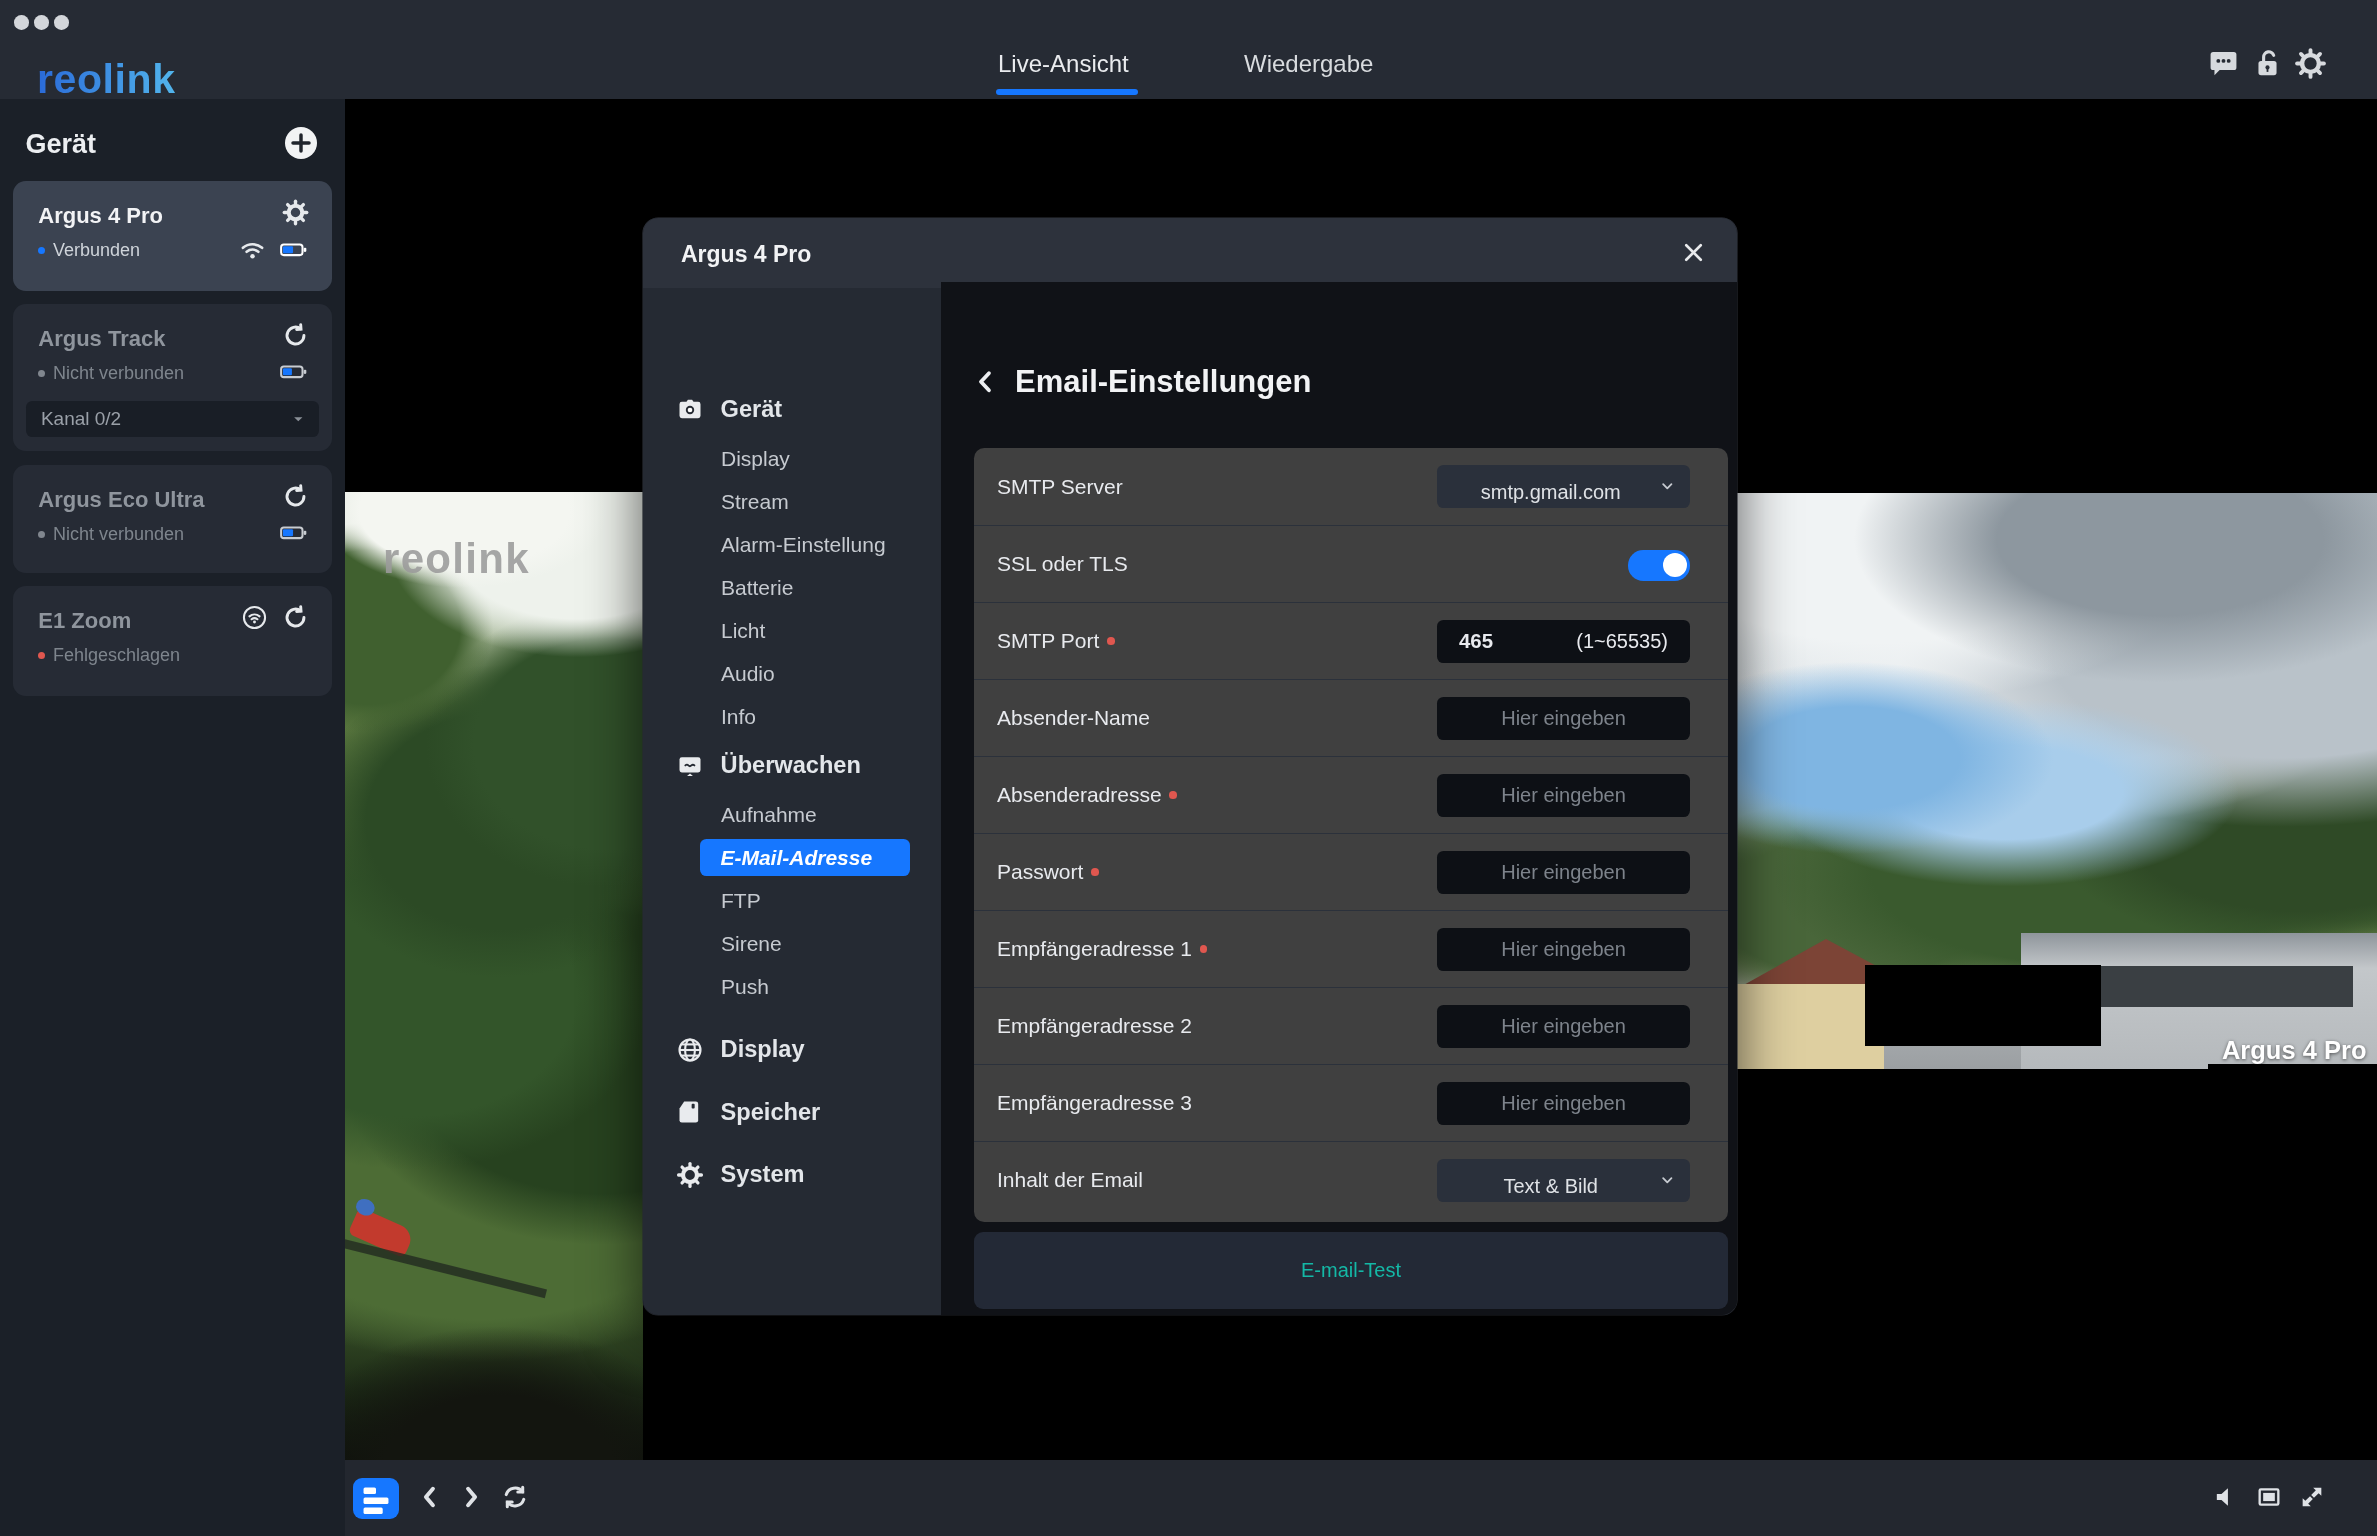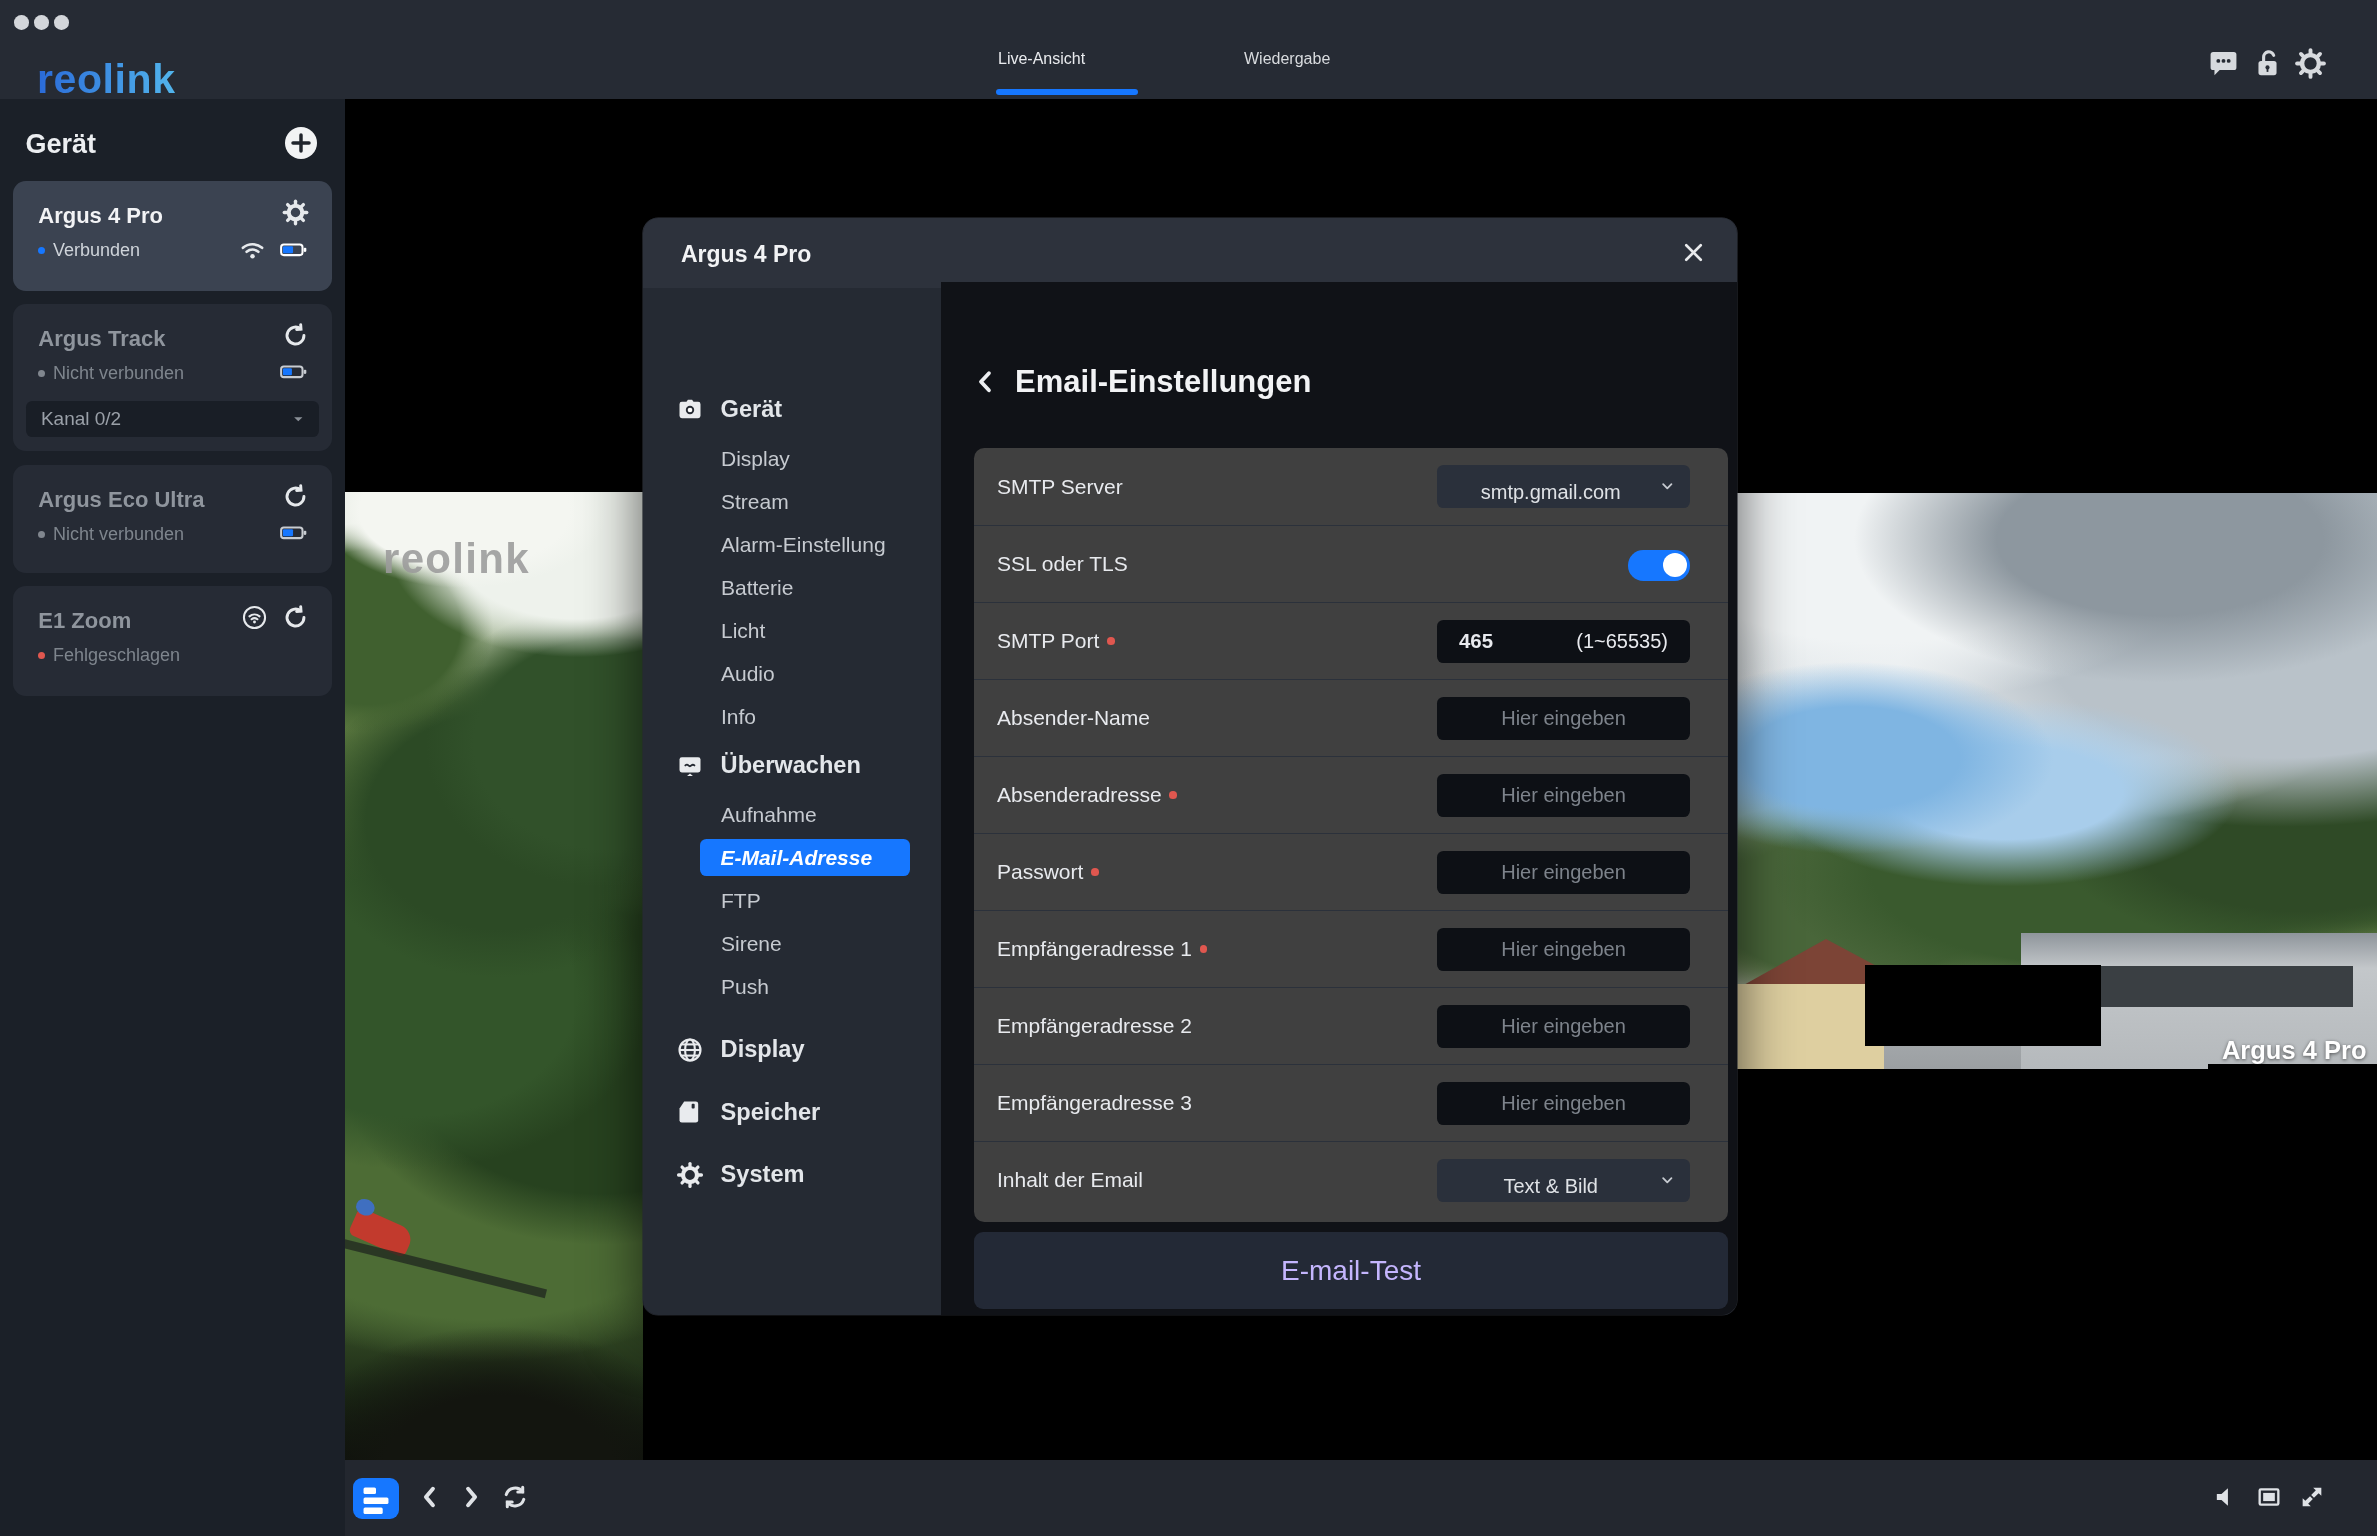--- a/index.html
+++ b/index.html
@@ -4,21 +4,21 @@
 <style>
   * { margin:0; padding:0; box-sizing:border-box; }
   html,body { width:2377px; height:1537px; overflow:hidden; background:#000;
     font-family:"Liberation Sans", sans-serif; -webkit-font-smoothing:antialiased; }
 
   
   #topbar { position:absolute; left:0; top:0; width:2377px; height:99px; background:#262b34; z-index:5; }
   .traffic { position:absolute; top:15.3px; width:14.7px; height:14.7px; border-radius:50%; background:#d3d6da; }
   #brand { position:absolute; left:37px; top:56px; font-size:41px; font-weight:bold; letter-spacing:0.6px;
     background:linear-gradient(90deg,#2a6ad8,#52b5ec); -webkit-background-clip:text; background-clip:text; color:transparent; }
-  .tab { position:absolute; top:50px; font-size:16px; color:#e9ebee; }
+  .tab { position:absolute; top:50px; font-size:24px; color:#e9ebee; }
   #tab-underline { position:absolute; top:89px; height:5.7px; width:142px; border-radius:3.2px; background:#1677ff; }
   .topbar-ico { position:absolute; top:48px; width:31px; height:31px; color:#d7dade; }
 
   
   #sidebar { position:absolute; left:0; top:99px; width:345px; height:1438px; background:#1b2028; z-index:4; }
   #sidebar-head { position:absolute; left:25.5px; top:25.5px; right:25.5px; height:38px; }
   #sidebar-title { font-size:27px; font-weight:bold; color:#eceef1; line-height:38px; }
   #add-device { position:absolute; right:2.6px; top:2.6px; width:32px; height:32px; border-radius:50%; background:#f2f3f4; }
   .dev-card { position:absolute; left:12.8px; width:319px; border-radius:12.8px; background:#262b35; }
   .dev-card.active { background:#3b4351; }
@@ -118,21 +118,21 @@
   .tin::placeholder { color:#7d838b; }
   .port { background:#0d1015; display:flex; align-items:center; justify-content:space-between; padding:0 22px;
     color:#e8eaee; font-size:20px; }
   .port b { font-size:20.4px; }
   .toggle { position:absolute; right:38px; top:23.6px; width:62px; height:31px; border-radius:15.3px; background:#1677ff; }
   .toggle .knob { position:absolute; right:3.2px; top:3.2px; width:24px; height:24px; border-radius:50%; background:#fff; }
 
   .bigbtn { position:absolute; left:33px; width:754px; height:77px; border-radius:9px; background:#232936;
     display:flex; align-items:flex-start; justify-content:center; }
   #btn-test { top:950px; align-items:center; }
-  #btn-test span, #btn-save span { font-size:28px; color:#c4b5fd; }
+  #btn-test span, #btn-save span { font-size:20px; color:#14b8a6; }
 
   svg { display:block; }
 </style>
 </head>
 <body>
 
 <div id="topbar">
   <div class="traffic" style="left:14px"></div>
   <div class="traffic" style="left:34px"></div>
   <div class="traffic" style="left:54px"></div>

